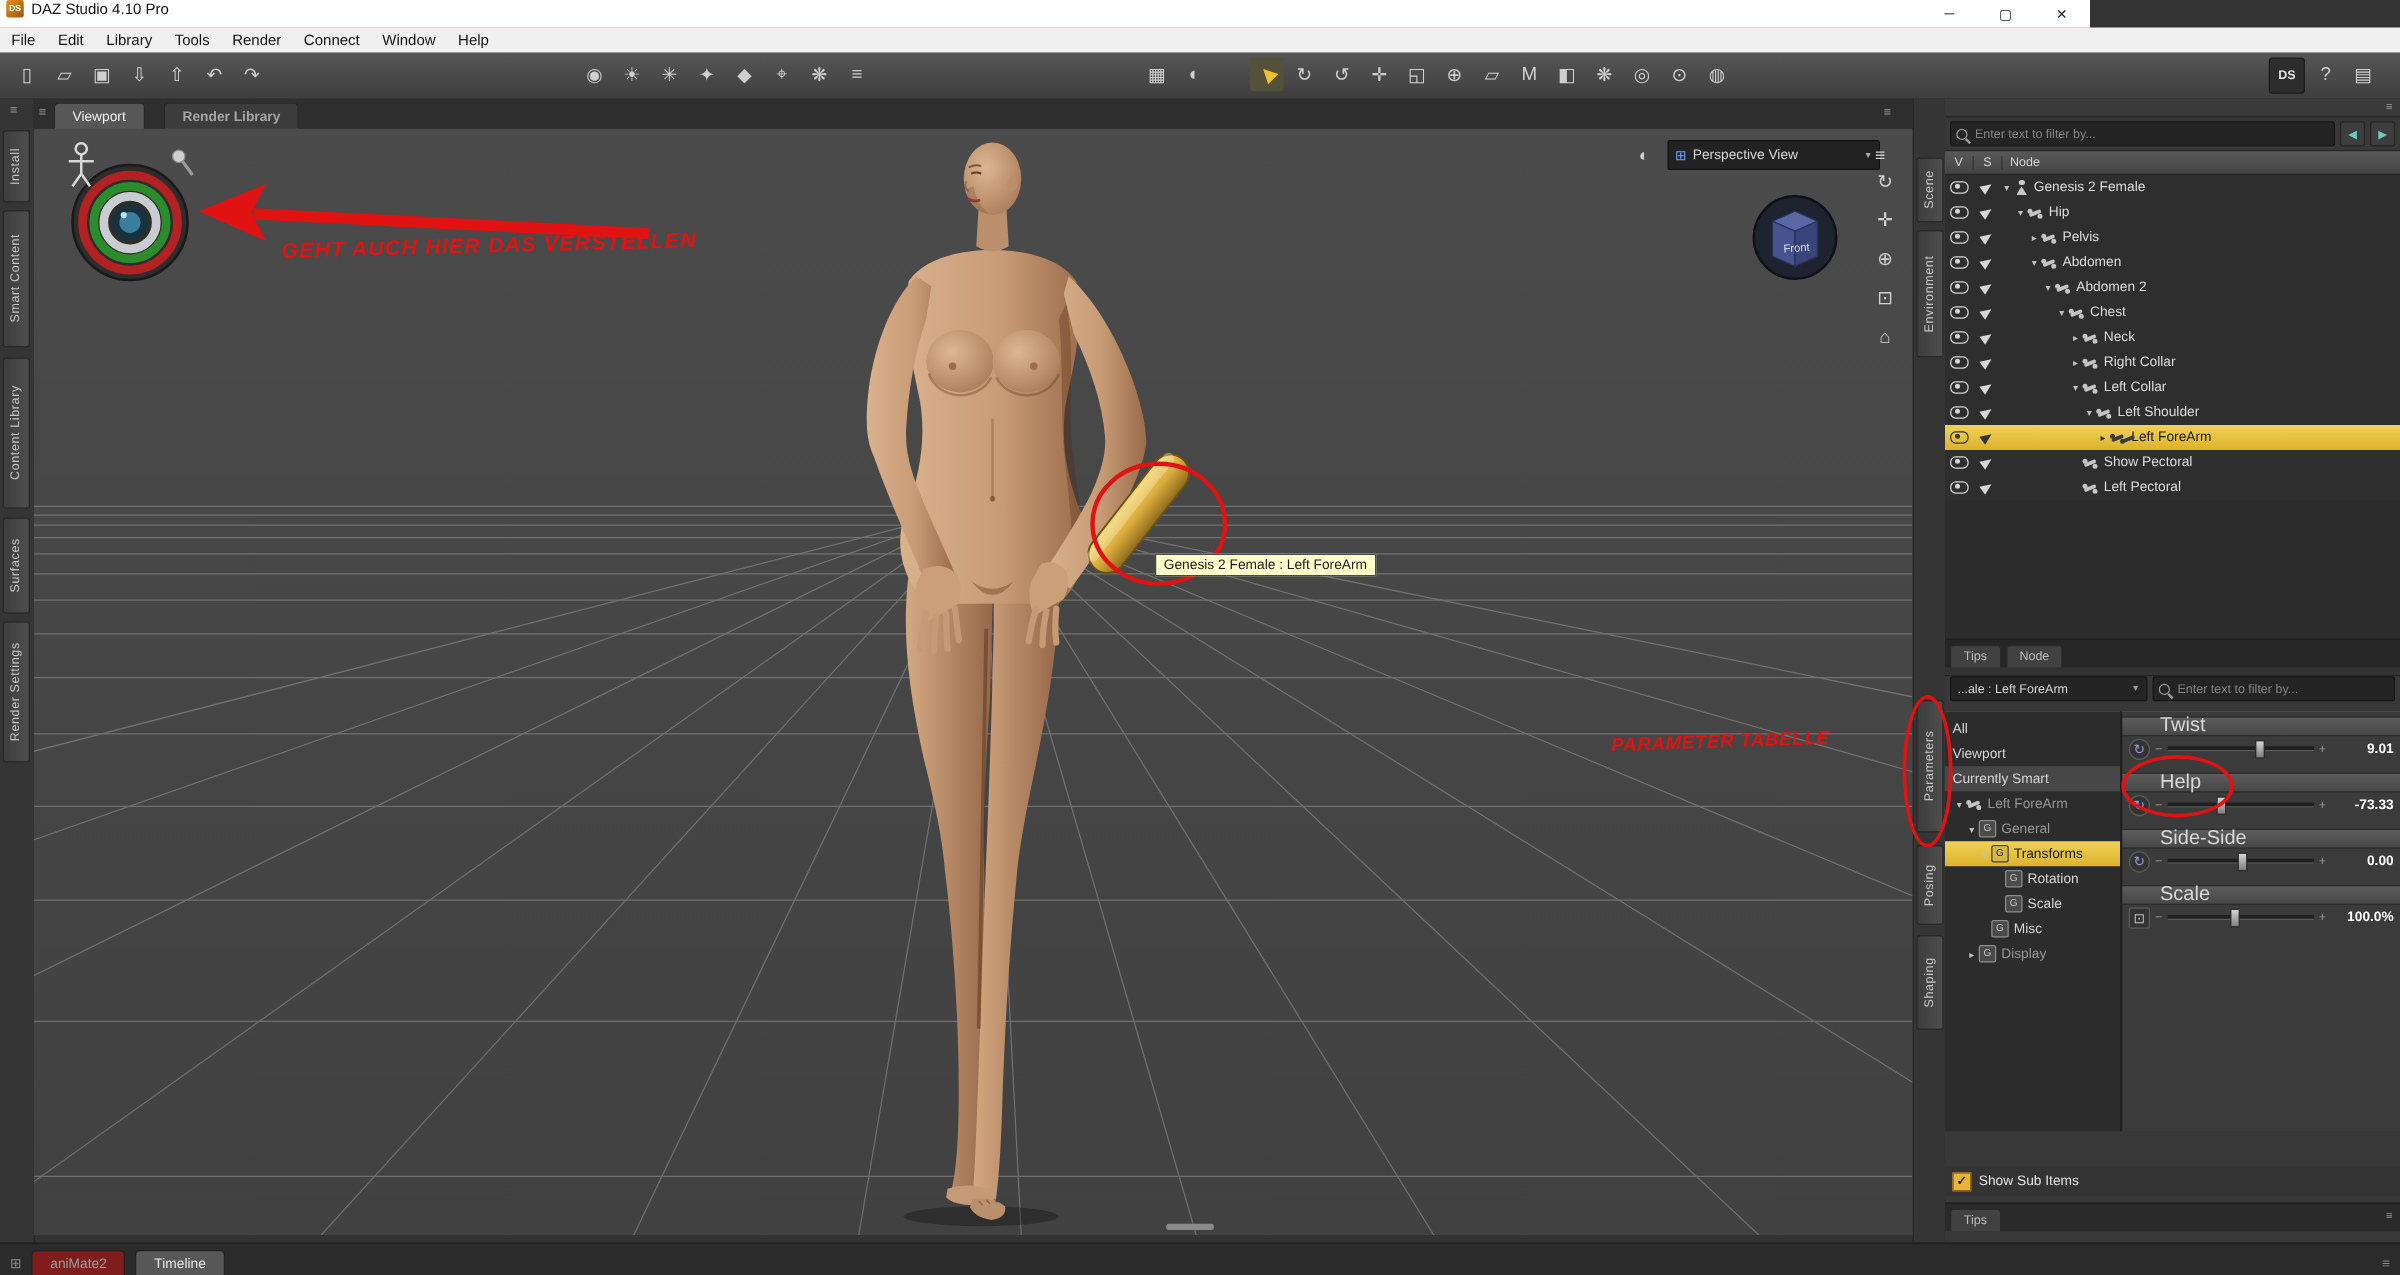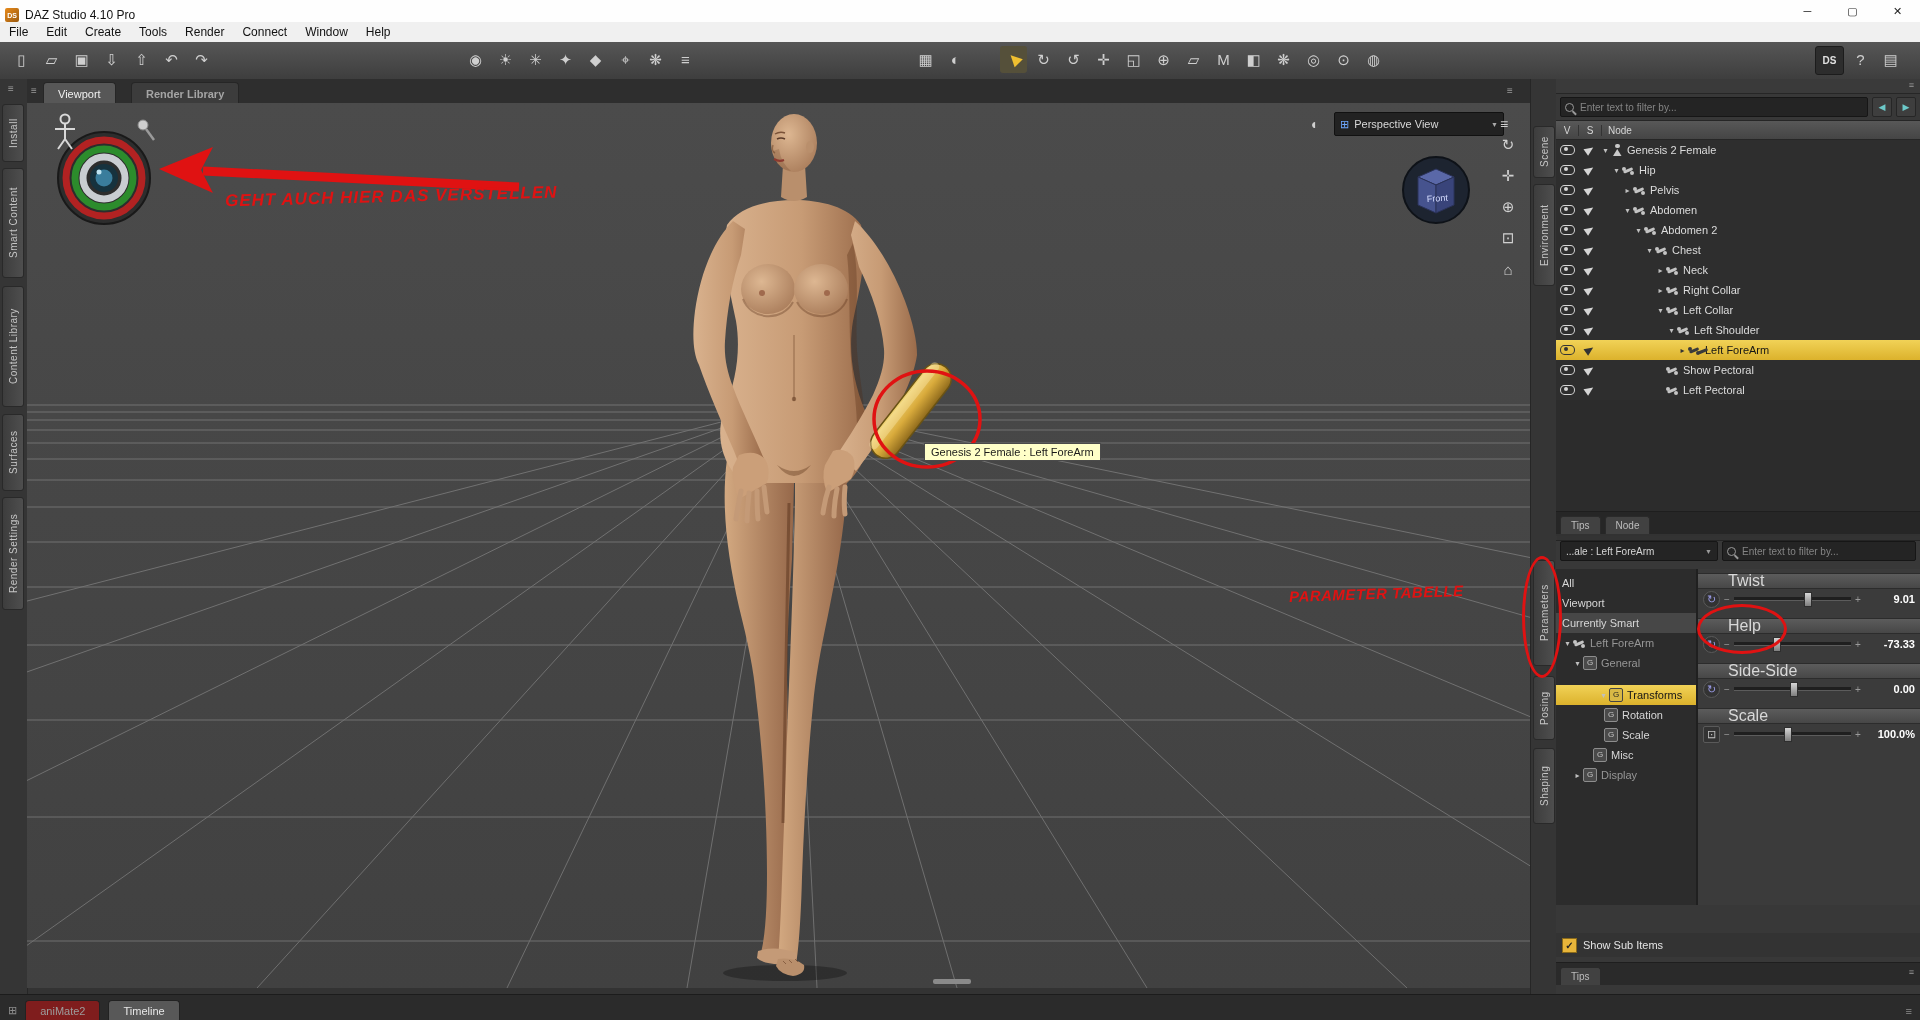--- a/index.html
+++ b/index.html
@@ -2,22 +2,22 @@
 <html><head>
 <meta charset="utf-8">
 <style>
   html,body{margin:0;padding:0;}
   body{width:1920px;height:1020px;position:relative;overflow:hidden;
        background:#333;font-family:"Liberation Sans",sans-serif;
        -webkit-font-smoothing:antialiased;}
   .abs{position:absolute;}
 
   
-  #titlebar{left:0;top:0;width:1920px;height:22px;background:#fefefe;border-bottom:4px solid #22c55e;
-            display:flex;align-items:flex-end;font-size:12px;color:#111;}
+  #titlebar{left:0;top:0;width:1672px;height:22px;background:#fefefe;border-bottom:4px solid #22c55e;
+            display:flex;align-items:flex-start;font-size:12px;color:#111;}
   #app-logo{width:14px;height:14px;margin:0 6px 0 5px;background:linear-gradient(135deg,#e88a1a,#9a5a10);
             color:#fff;font-size:7px;font-weight:bold;display:flex;align-items:center;justify-content:center;border-radius:2px;}
   .winbtn{width:45px;height:22px;display:flex;align-items:center;justify-content:center;font-size:11px;color:#222;}
   #winbtns{margin-left:auto;display:flex;}
 
   
   #menubar{left:0;top:22px;width:1920px;height:20px;background:#f0f0f0;border-bottom:1px solid #c9c9c9;
            display:flex;align-items:center;font-size:12px;color:#111;}
   .menu-item{padding:0 9px;height:20px;display:flex;align-items:center;}
 
@@ -168,21 +168,21 @@
   <div id="winbtns">
     <div class="winbtn">─</div>
     <div class="winbtn">▢</div>
     <div class="winbtn">✕</div>
   </div>
 </div>
 
 <div id="menubar" class="abs">
   <span class="menu-item">File</span>
   <span class="menu-item">Edit</span>
-  <span class="menu-item">Create</span>
+  <span class="menu-item">Library</span>
   <span class="menu-item">Tools</span>
   <span class="menu-item">Render</span>
   <span class="menu-item">Connect</span>
   <span class="menu-item">Window</span>
   <span class="menu-item">Help</span>
 </div>
 
 <div id="toolbar" class="abs">
   <div class="tgroup" style="left:8px;">
     <div class="tbtn">▯</div>
@@ -626,21 +626,21 @@
       <div class="prow dim">
         <span class="exp open"></span>
         <span class="nicon bone"></span>
         <span>Left ForeArm</span>
       </div>
       <div class="prow dim" style="padding-left:16px;">
         <span class="exp open"></span>
         <span class="gicon"></span>
         <span>General</span>
       </div>
-      <div class="prow sel" style="padding-left:42px;margin-top:12px;">
+      <div class="prow sel" style="padding-left:26px;">
         <span class="exp open"></span>
         <span class="gicon"></span>
         <span>Transforms</span>
       </div>
       <div class="prow" style="padding-left:48px;">
         <span class="gicon"></span>
         <span>Rotation</span>
       </div>
       <div class="prow" style="padding-left:48px;">
         <span class="gicon"></span>

